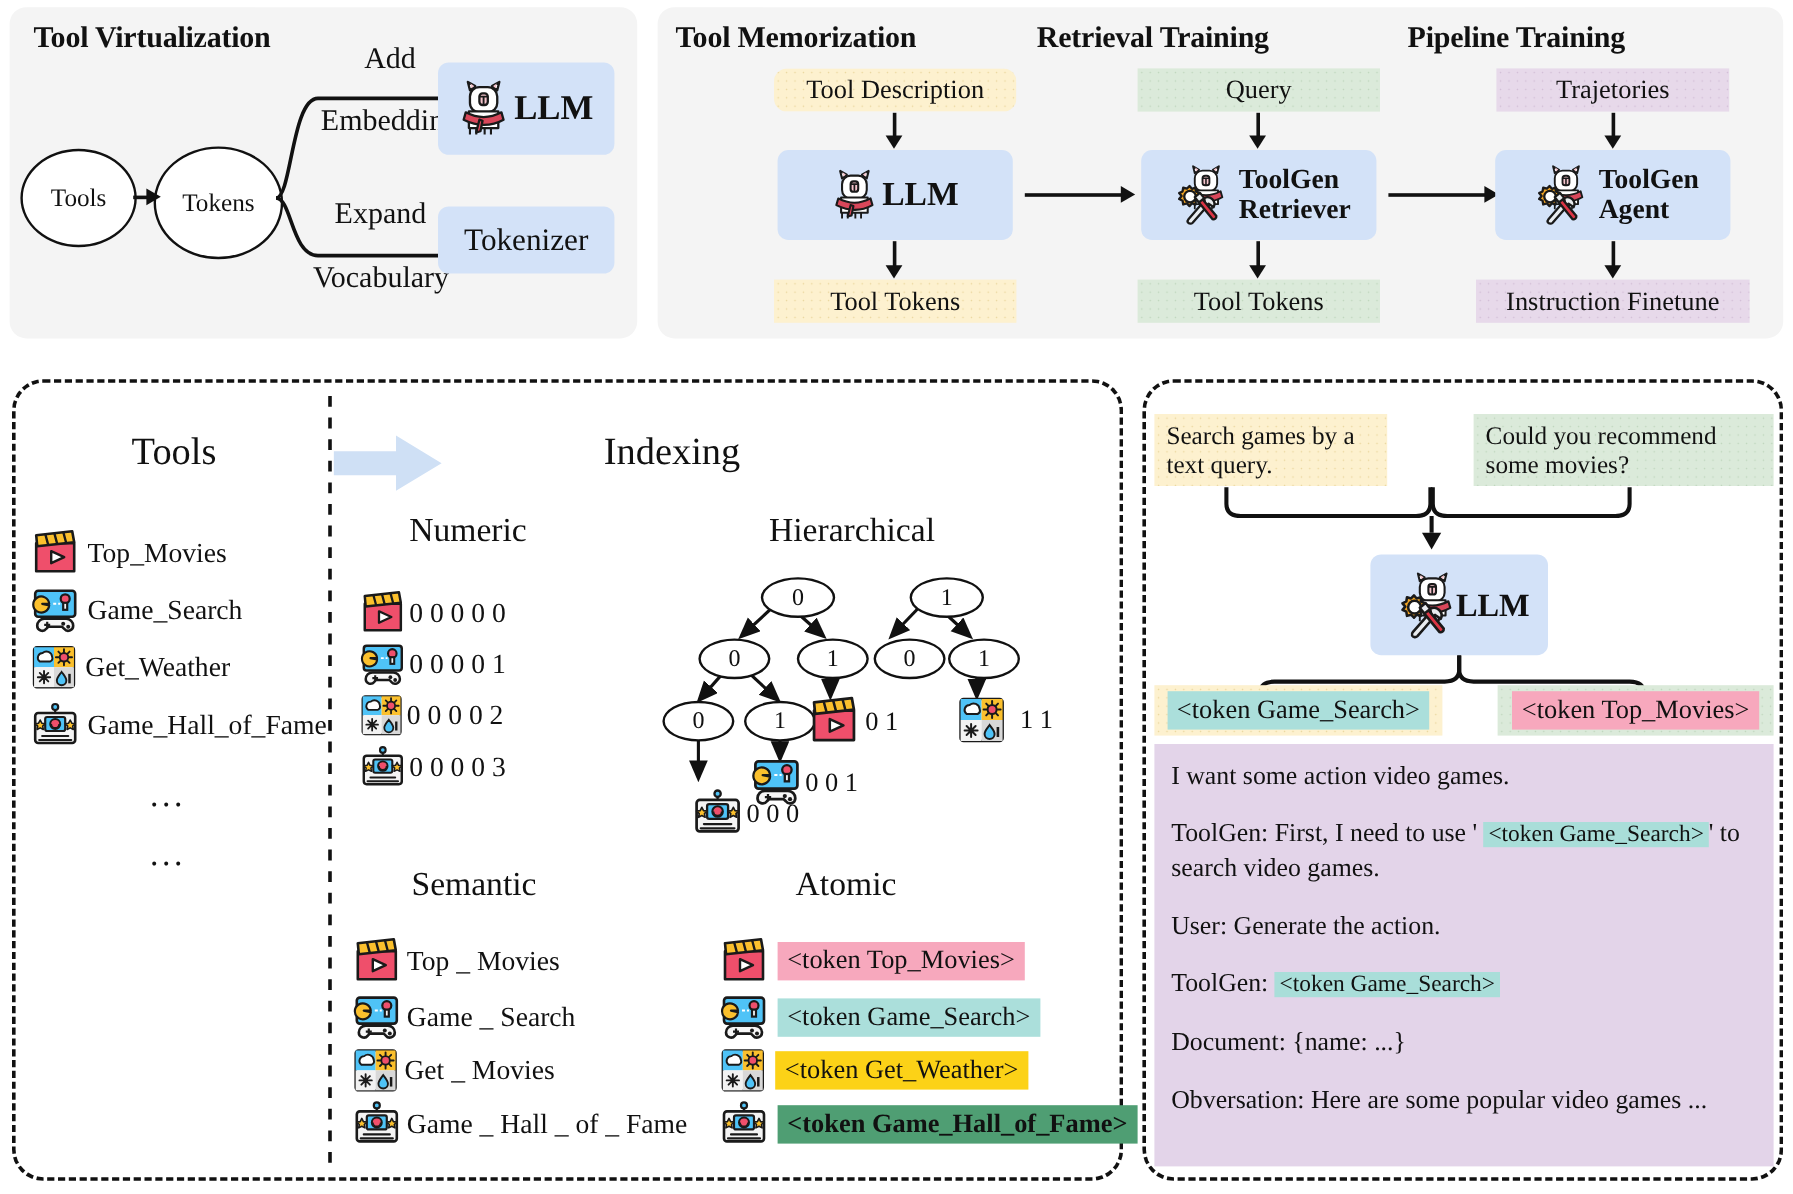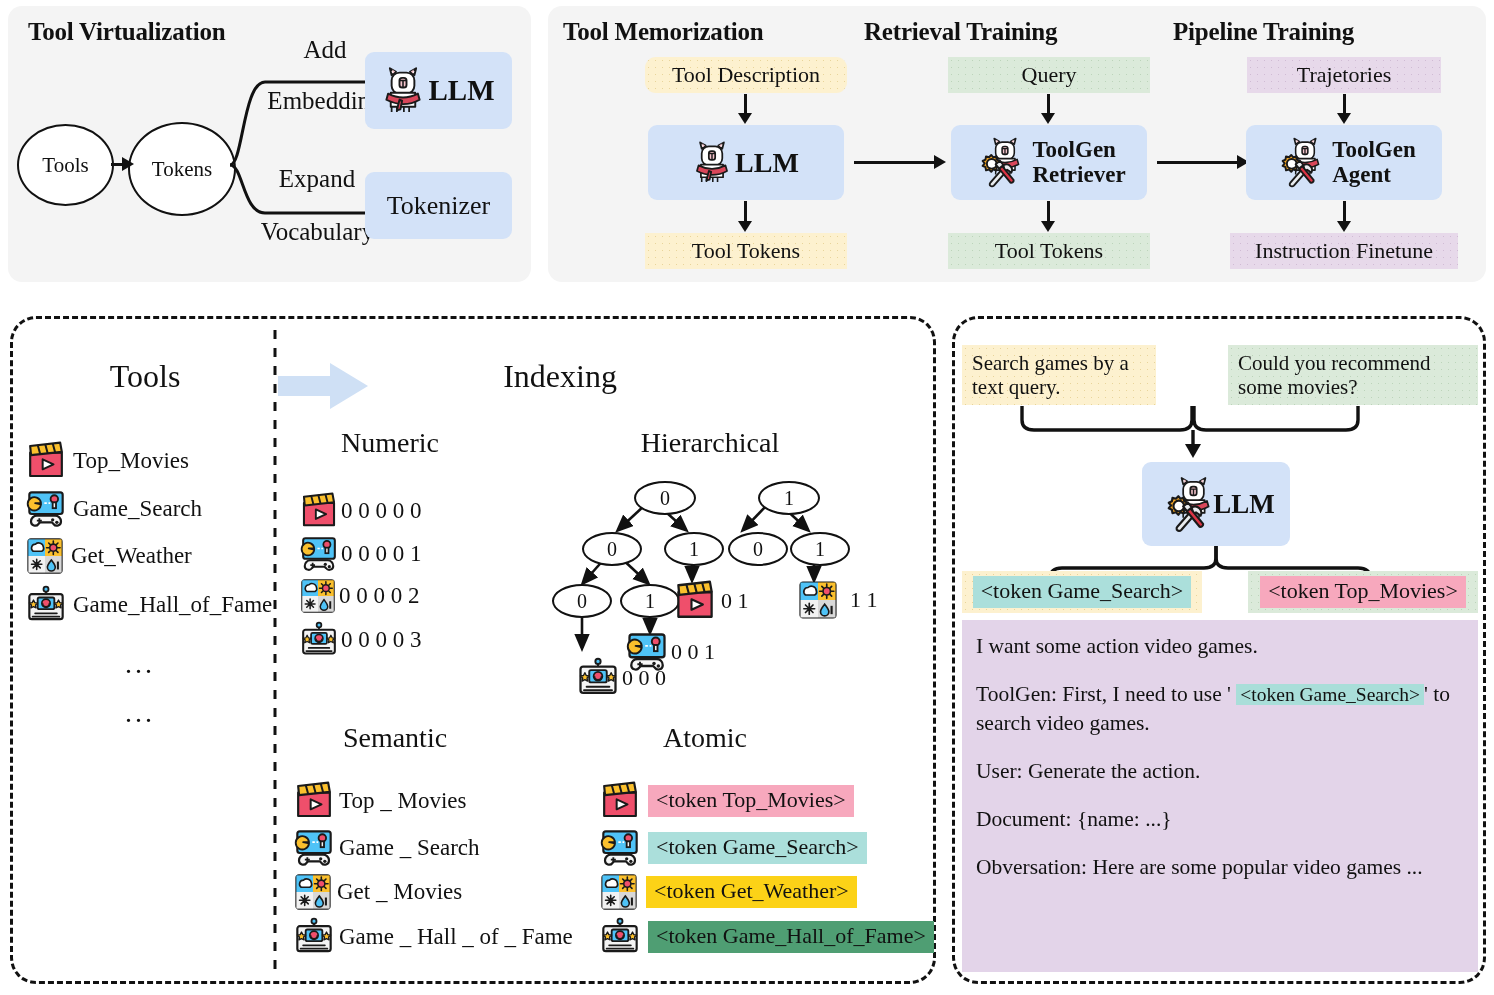--- a/index.html
+++ b/index.html
@@ -235,21 +235,21 @@
 <div class="abs ctr" style="left:252px;top:165px;width:130px;font-size:25px;">Expand</div>
 <div class="abs ctr" style="left:235px;top:218px;width:165px;font-size:25px;">Vocabulary</div>
 
 <div class="box-blue" style="left:365px;top:52px;width:147px;height:77px;">
   <svg class="ico-inline" width="42" height="50">
       <use href="#sym-llama" width="42" height="50"></use>
     </svg>
   <span class="bold" style="font-size:29px;">LLM</span>
 </div>
 
-<div class="box-blue" style="left:365px;top:172px;width:147px;height:67px;">
+<div class="box-blue" style="left:365px;top:172px;width:147px;height:56px;">
   <span style="font-size:26px;">Tokenizer</span>
 </div>
 
 <div class="panel-grey" style="left:548px;top:6px;width:938px;height:276px;"></div>
 
 <div class="abs ttl" style="left:563px;top:18px;">Tool Memorization</div>
 <div class="abs ttl" style="left:864px;top:18px;">Retrieval Training</div>
 <div class="abs ttl" style="left:1173px;top:18px;">Pipeline Training</div>
 
 <div class="strip yellow" style="left:645px;top:57px;width:202px;height:36px;border-radius:11px;">
@@ -499,21 +499,21 @@
       <use href="#sym-gamepad" width="40" height="40"></use>
     </svg>
   <span class="token-badge tb-cyan">&lt;token Game_Search&gt;</span>
 </div>
 <div class="row" style="left:600px;top:873px;gap:8px;">
   <svg width="38" height="38">
       <use href="#sym-weather" width="38" height="38"></use>
     </svg>
   <span class="token-badge tb-gold">&lt;token Get_Weather&gt;</span>
 </div>
-<div class="row" style="left:600px;top:917px;gap:8px;">
+<div class="row" style="left:600px;top:917px;gap:8px;font-weight:bold;">
   <svg width="40" height="40">
       <use href="#sym-hall" width="40" height="40"></use>
     </svg>
   <span class="token-badge tb-green">&lt;token Game_Hall_of_Fame&gt;</span>
 </div>
 
 <div class="panel-dashed" style="left:952px;top:316px;width:534px;height:668px;"></div>
 
 <div class="strip yellow" style="left:962px;top:345px;width:194px;height:60px;padding:0 10px;align-items:center;justify-content:flex-start;white-space:normal;font-size:21px;">
   <span>Search games by a text query.</span>
@@ -551,15 +551,19 @@
 </div>
 
 <div class="convo" style="left:962px;top:620px;width:516px;height:352px;">
   <p>I want some action video games.</p>
   <p>
     <span>ToolGen: First, I need to use '</span>
     <span class="hl-cyan">&lt;token Game_Search&gt;</span><span>'</span>
     <span>to search video games.</span>
   </p>
   <p>User: Generate the action.</p>
+  <p>
+    <span>ToolGen:</span>
+    <span class="hl-cyan">&lt;token Game_Search&gt;</span>
+  </p>
   <p>Document: {name: ...}</p>
   <p style="margin-bottom:0;">Obversation: Here are some popular video games ...</p>
 </div>
 
 </body></html>

